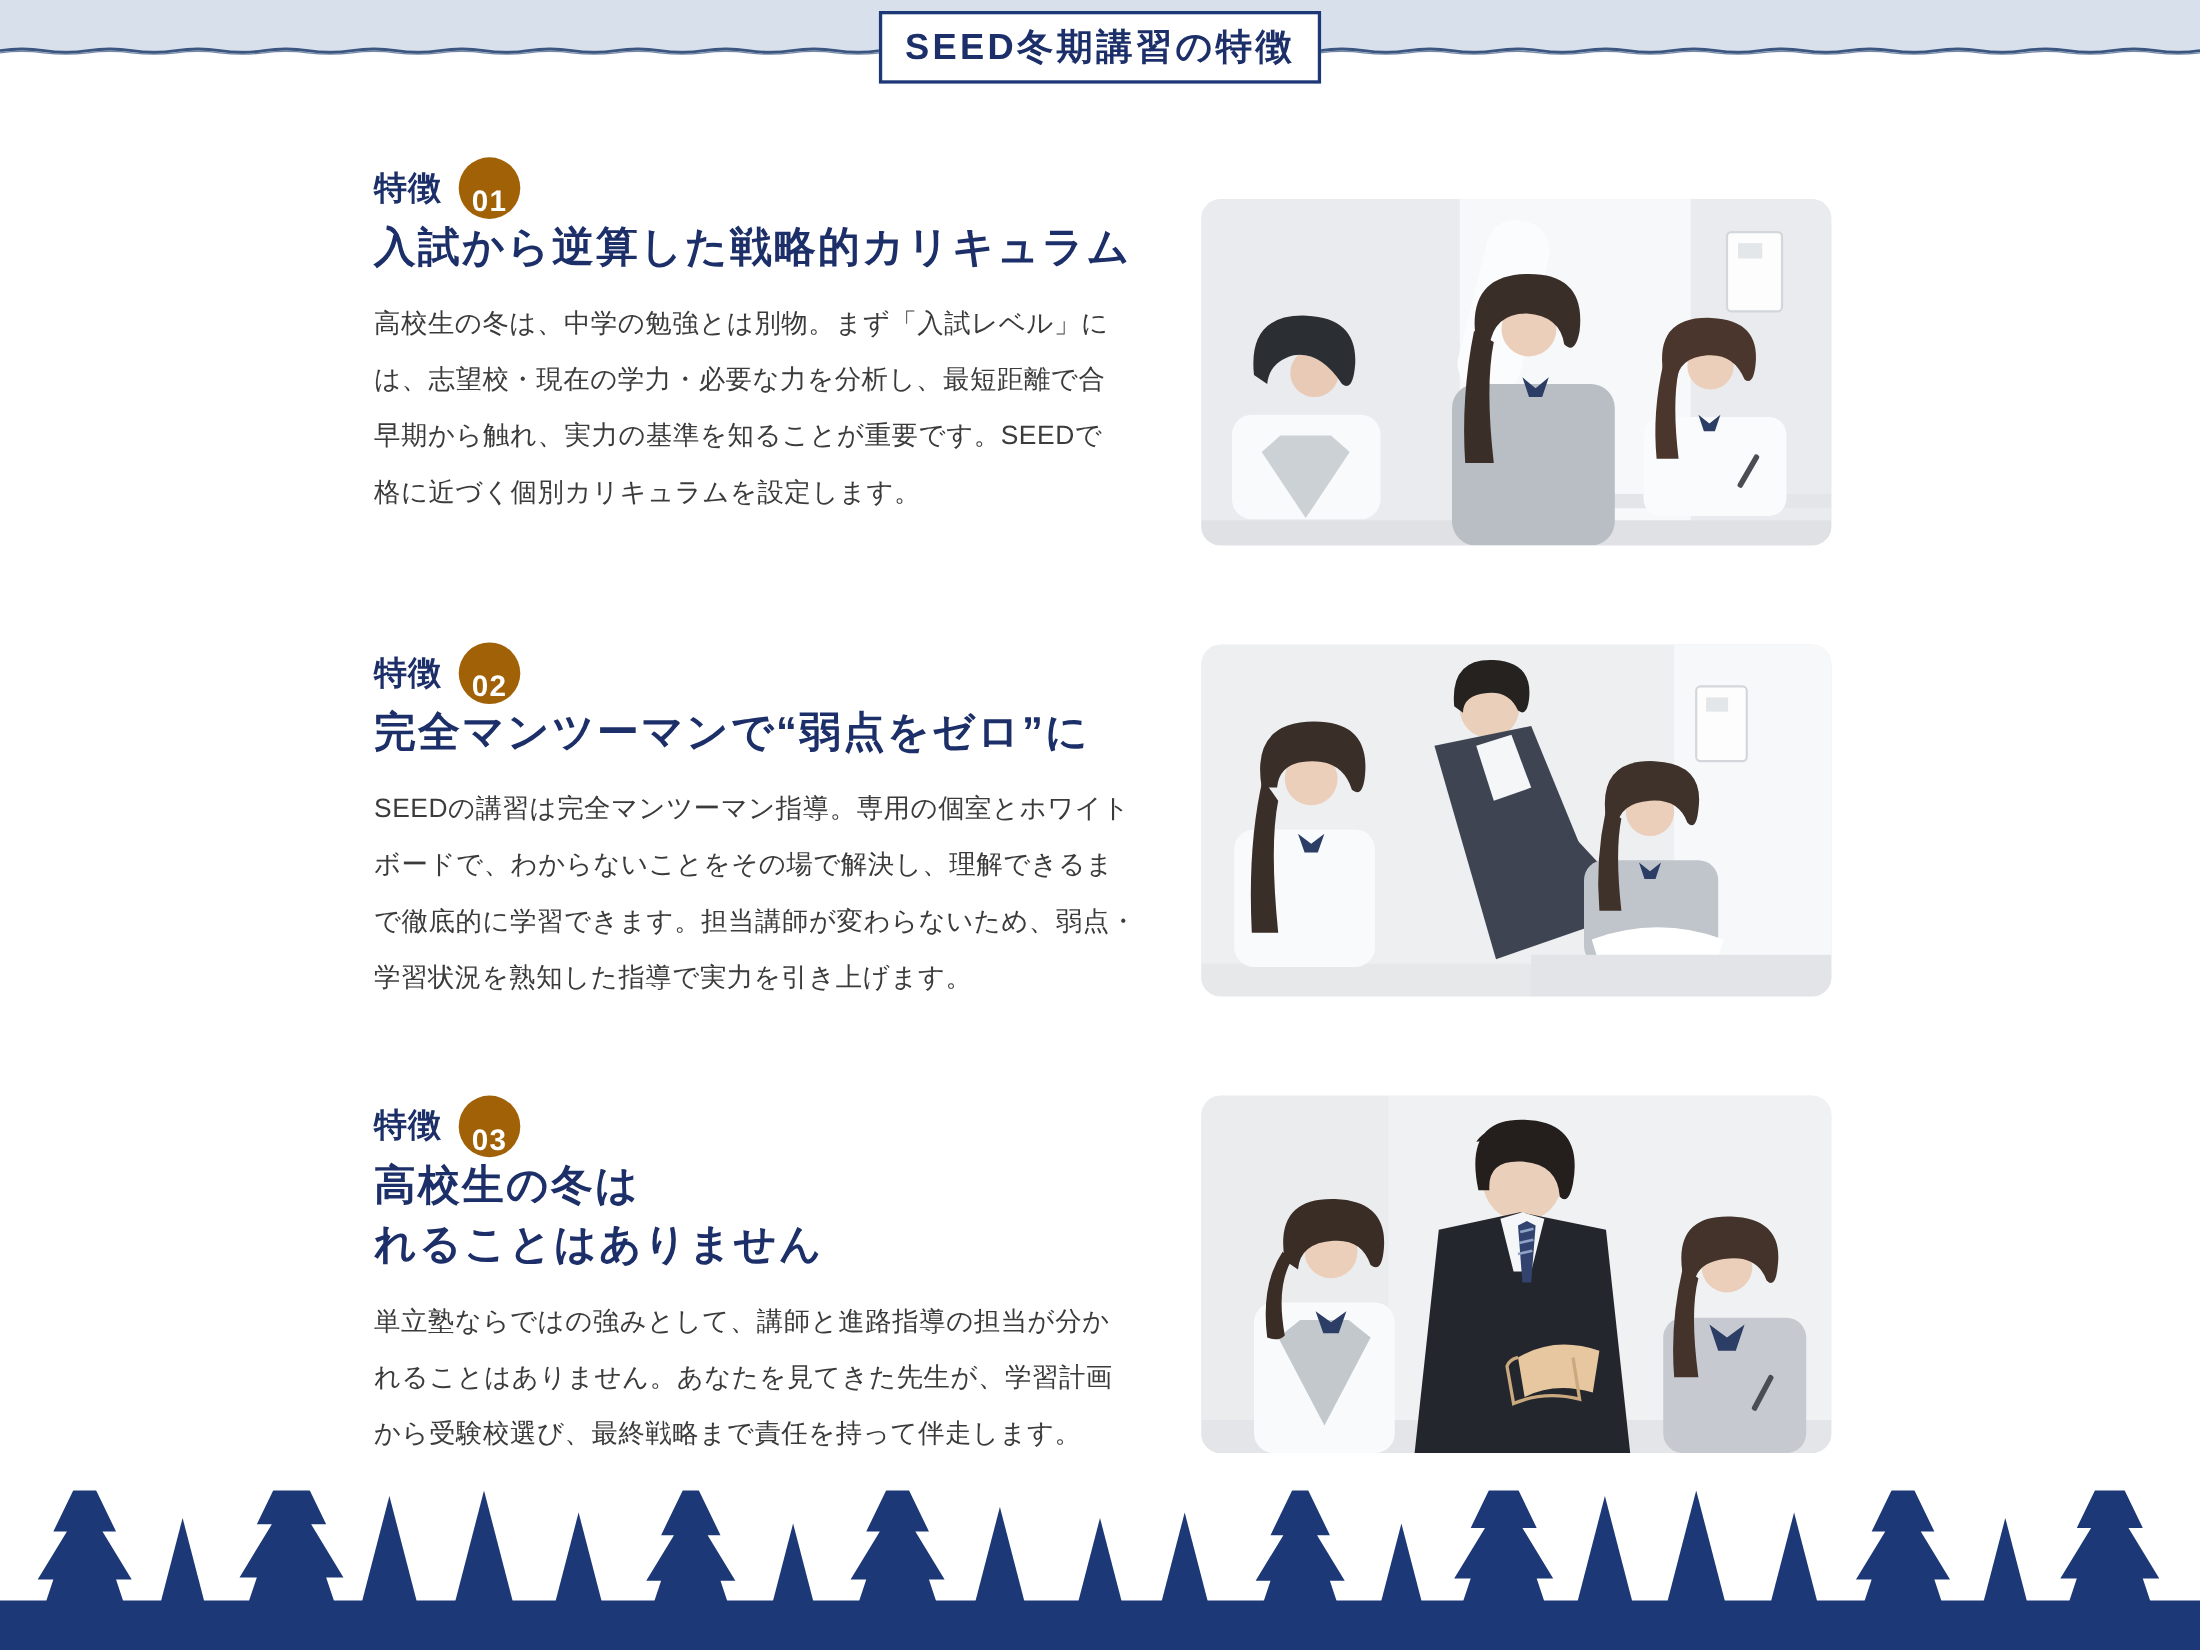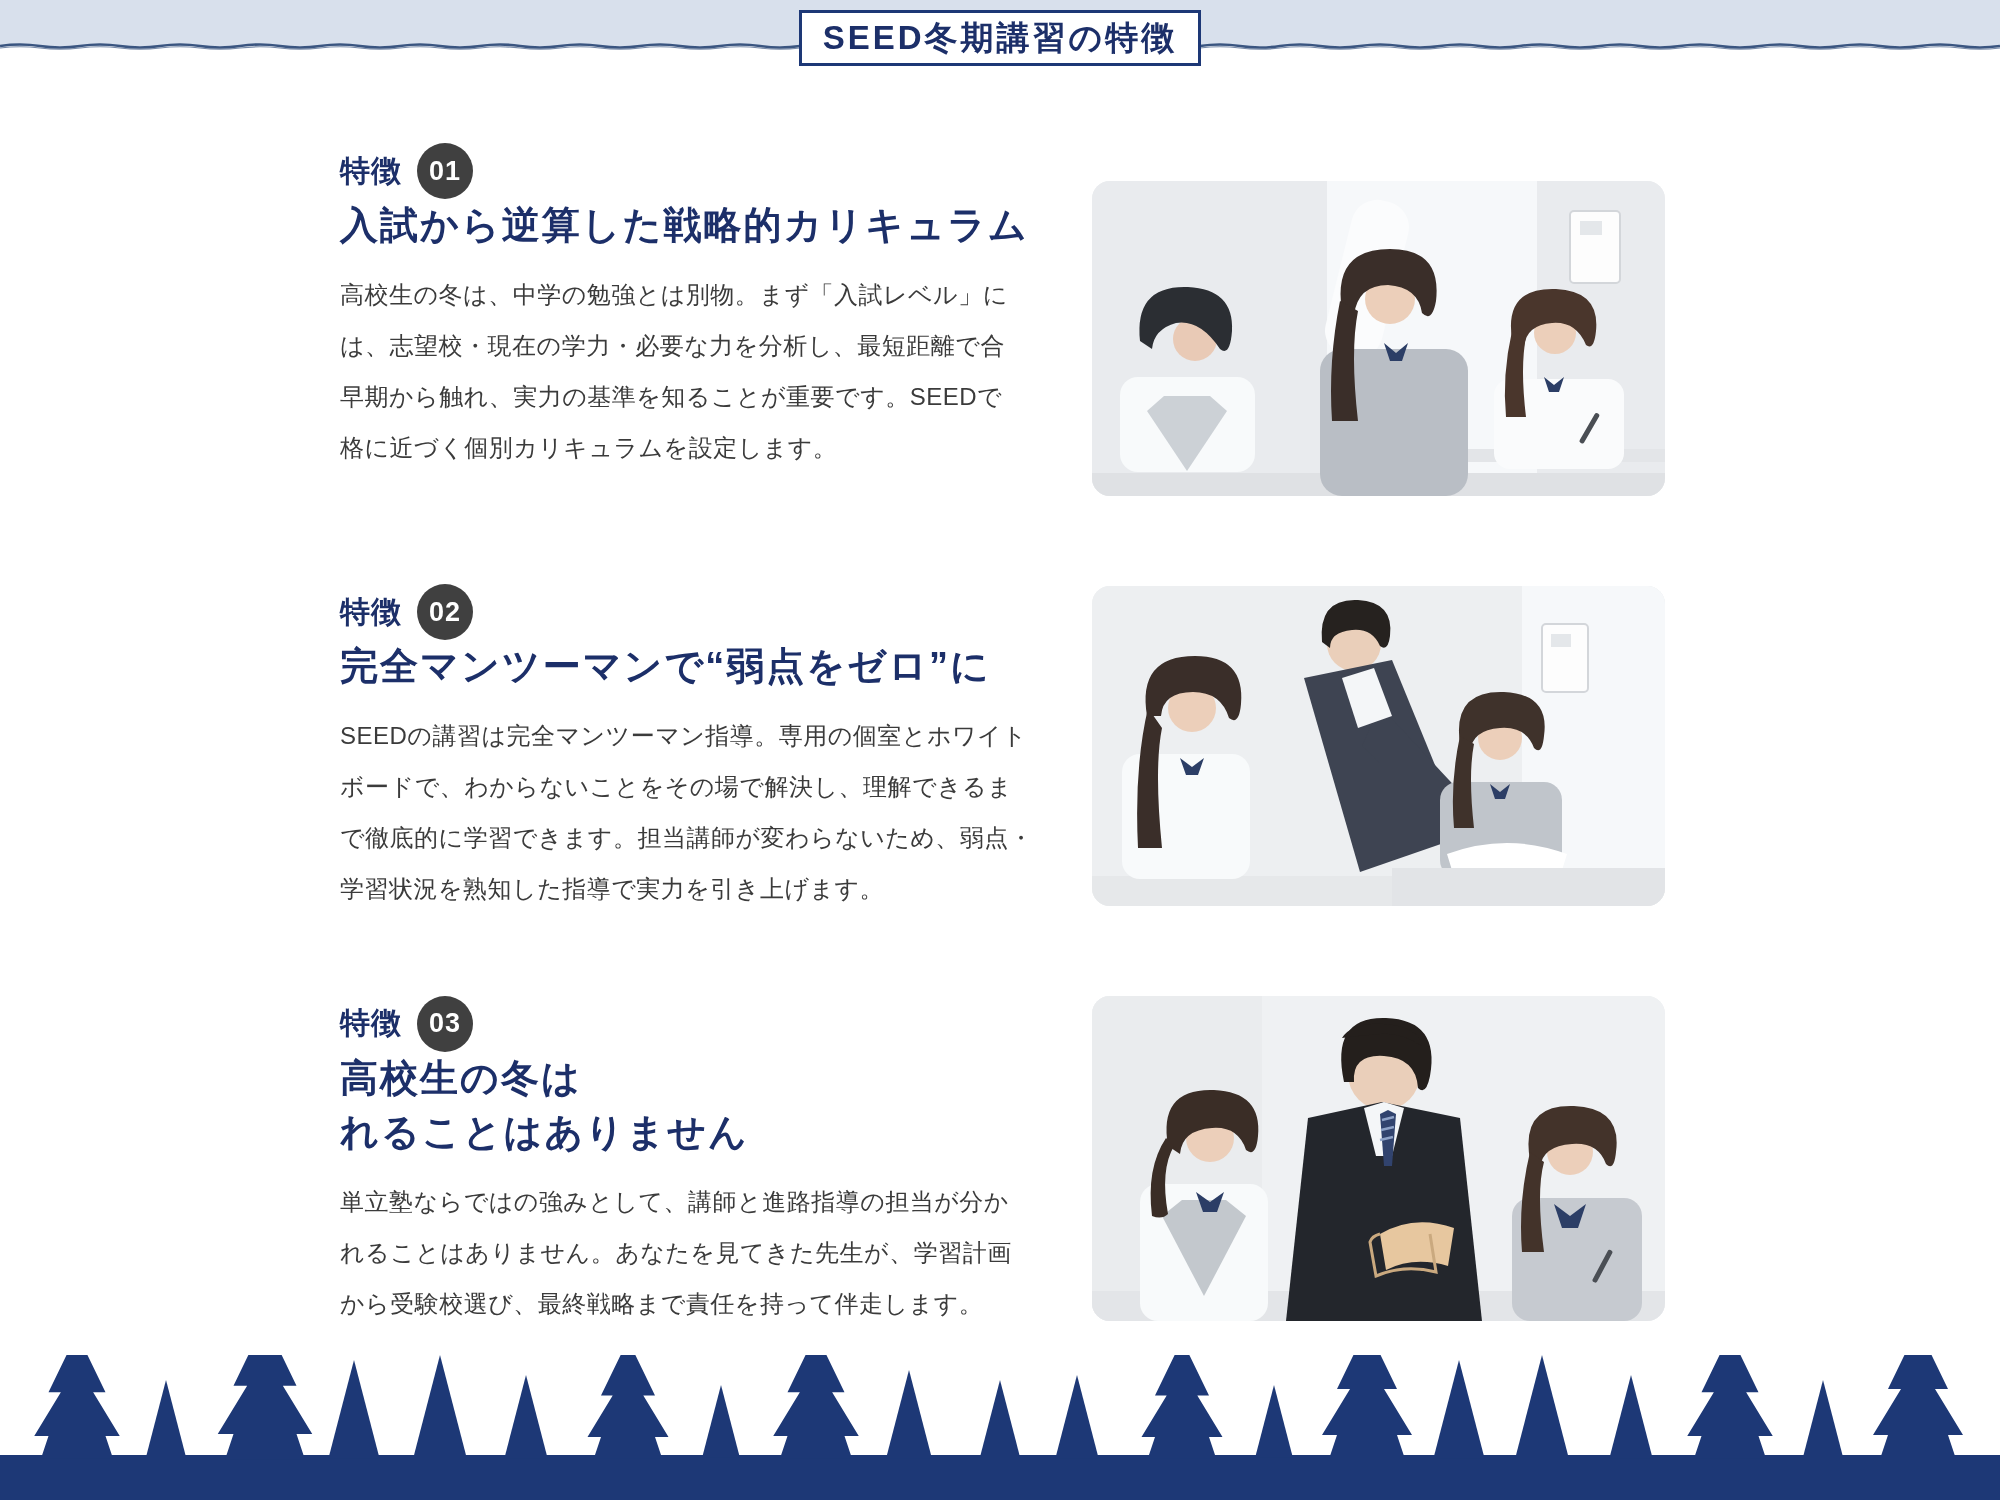--- a/index.html
+++ b/index.html
@@ -11,42 +11,42 @@
   
   .top-band{
     position:absolute;top:0;left:0;width:2000px;height:46px;
     background:#d8e0ec;
   }
   .wavy-line{
     position:absolute;top:40px;left:0;width:2000px;height:12px;z-index:1;
   }
   .title-box{
     position:absolute;top:10px;left:50%;transform:translateX(-50%);
-    width:402px;height:56px;background:#ffffff;border:3px solid #1d3876;
+    width:402px;height:66px;background:#ffffff;border:3px solid #1d3876;
     display:flex;align-items:center;justify-content:center;z-index:2;
     box-sizing:border-box;
   }
   .title-box .title{
     font-size:33px;font-weight:800;color:#1c2f69;letter-spacing:3px;
   }
   
   .main{
     position:absolute;left:340px;top:143px;width:1325px;
   }
   .feature-row{
     display:flex;justify-content:space-between;align-items:flex-start;
   }
   .feature-row.r1{margin-bottom:88px;}
   .feature-row.r2{margin-bottom:82px;}
   .text-col{width:705px;}
   .badge{display:flex;align-items:center;gap:15px;height:56px;}
   .badge-label{font-size:30px;font-weight:800;color:#1c2f69;letter-spacing:1px;}
   .badge-circle{
-    width:56px;height:56px;border-radius:50%;background:#404040;
-    display:flex;align-items:center;justify-content:center;
+    width:56px;height:56px;border-radius:50%;background:#a16207;
+    display:flex;align-items:flex-end;justify-content:center;
   }
   .badge-number{color:#ffffff;font-size:27px;font-weight:700;letter-spacing:1px;}
   .feature-heading{
     font-size:38px;font-weight:800;color:#1c2f69;
     letter-spacing:2px;line-height:1.42;
   }
   .feature-body{margin-top:16px;}
   .feature-body p{
     margin:0;font-size:24px;line-height:51px;color:#3b3b3b;
     letter-spacing:0.5px;font-weight:400;

